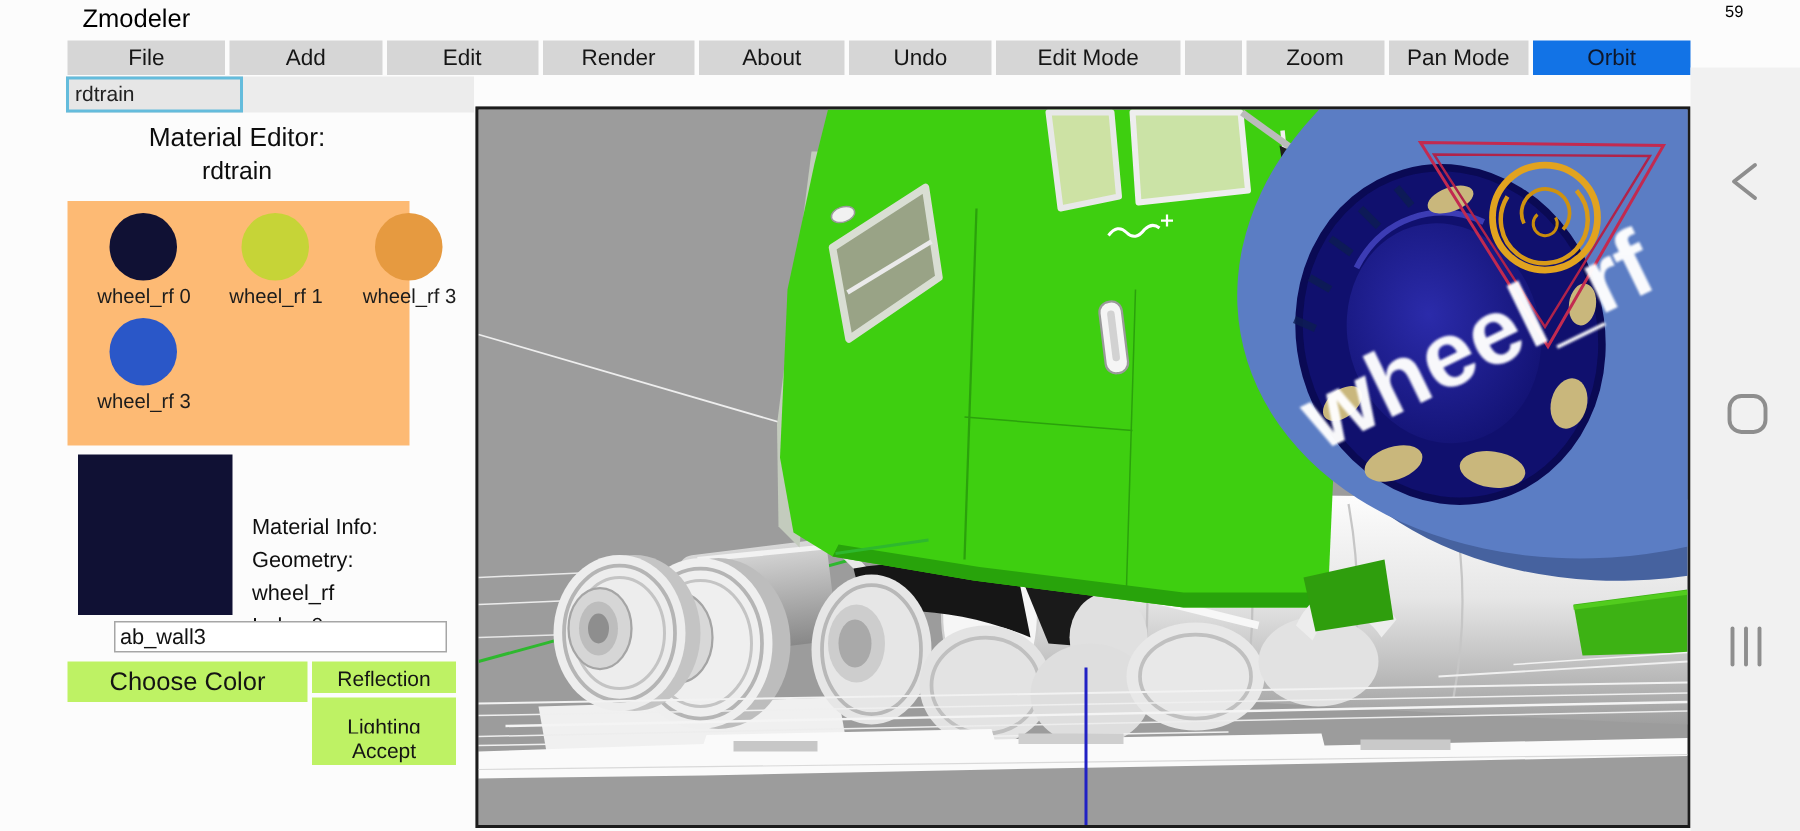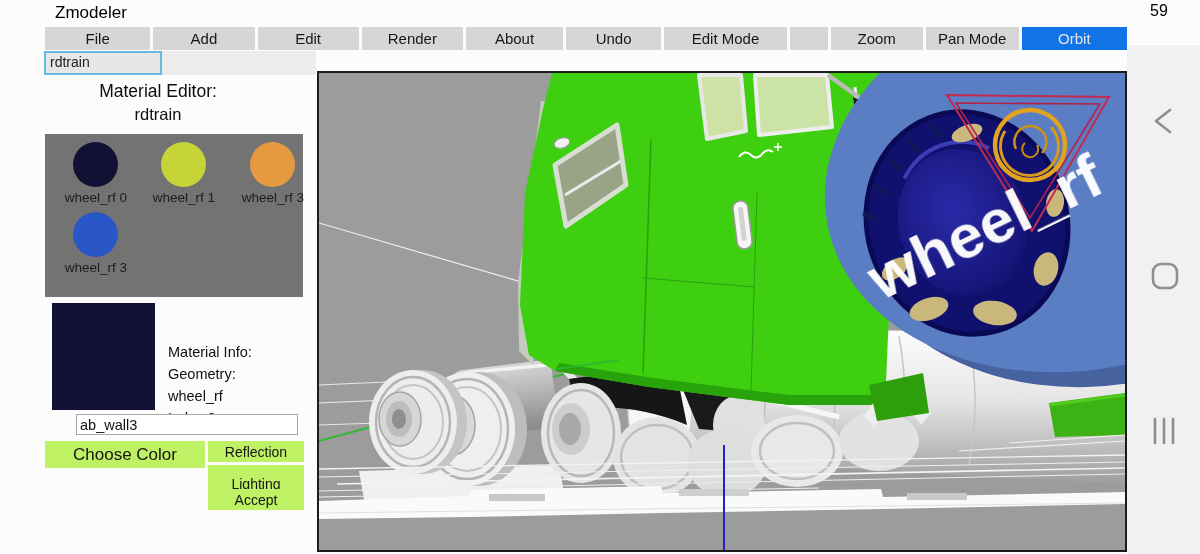--- a/index.html
+++ b/index.html
@@ -4,42 +4,42 @@
 <style>
   html,body{margin:0;padding:0;}
   body{
     width:1200px;height:554px;position:relative;overflow:hidden;
     background:#fcfcfc;font-family:"Liberation Sans",sans-serif;color:#111;
     -webkit-font-smoothing:antialiased;
   }
   .abs{position:absolute;}
   
   #app-title{left:55px;top:3px;font-size:17px;color:#000;}
-  #counter{left:1150px;top:2px;width:46px;font-size:16px;color:#000;}
+  #counter{left:1150px;top:2px;width:46px;font-size:11px;color:#000;}
   
   #menubar{left:45px;top:27px;width:1082px;height:23px;display:flex;gap:3px;}
   .menu-btn{
     background:#d6d6d6;display:flex;align-items:center;justify-content:center;
     font-size:15px;color:#161616;white-space:nowrap;cursor:default;
   }
   .mw-file{flex:103 0 0;} .mw-add{flex:99 0 0;} .mw-edit{flex:99 0 0;}
   .mw-render{flex:99 0 0;} .mw-about{flex:95 0 0;} .mw-undo{flex:93 0 0;}
   .mw-editmode{flex:120 0 0;} .mw-spacer{flex:37 0 0;}
   .mw-zoom{flex:90 0 0;} .mw-panmode{flex:91 0 0;} .mw-orbit{flex:103 0 0;}
-  .menu-btn.active{color:#e5e5e5;}
+  .menu-btn.active{color:#0f172a;}
   
   #tabrow{left:44px;top:51px;width:272px;height:24px;background:#ececec;}
   #tab-rdtrain{
     left:0;top:0;width:110px;height:20px;background:#e6e6e6;
     border:2px solid #64bcdc;font-size:14px;line-height:19px;padding-left:4px;color:#222;
   }
   
   .editor-title{left:0;top:81px;width:316px;text-align:center;font-size:17.5px;color:#0d0d0d;}
   .editor-subtitle{left:0;top:105px;width:316px;text-align:center;font-size:16.5px;color:#0d0d0d;}
-  #swatch-panel{left:45px;top:134px;width:258px;height:163px;background:#737373;}
+  #swatch-panel{left:45px;top:134px;width:228px;height:163px;background:#fdba74;}
   .swatch{width:45px;height:45px;border-radius:50%;}
   .swatch-label{width:100px;text-align:center;font-size:13.5px;color:#1c1c1c;}
   #mat-swatch{left:52px;top:303px;width:103px;height:107px;background:#101134;}
   .info-line{left:168px;font-size:14.5px;color:#0f0f0f;margin-top:39px;}
   #name-input{
     left:76px;top:414px;width:214px;height:19px;border:1px solid #a6a6a6;background:#fff;
     font-family:"Liberation Sans",sans-serif;font-size:14.5px;padding:0 3px;color:#111;
   }
   .panel-btn{
     background:#bef264;display:flex;align-items:center;justify-content:center;

